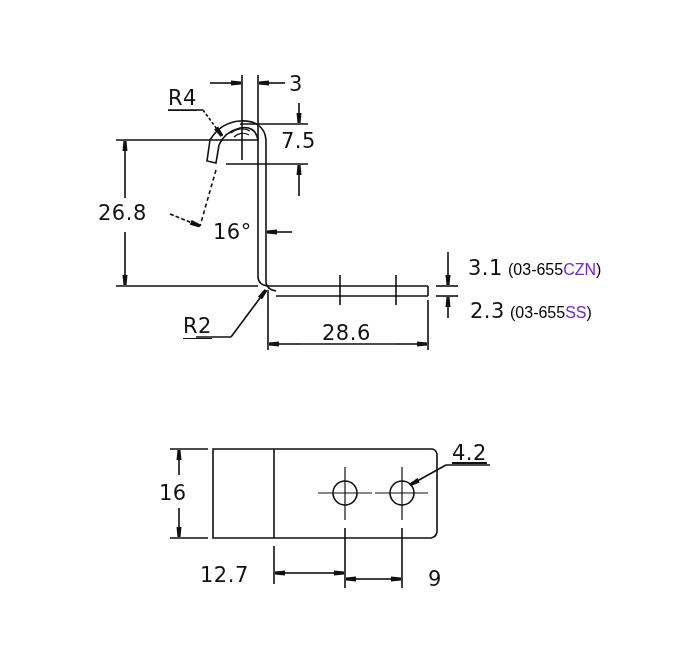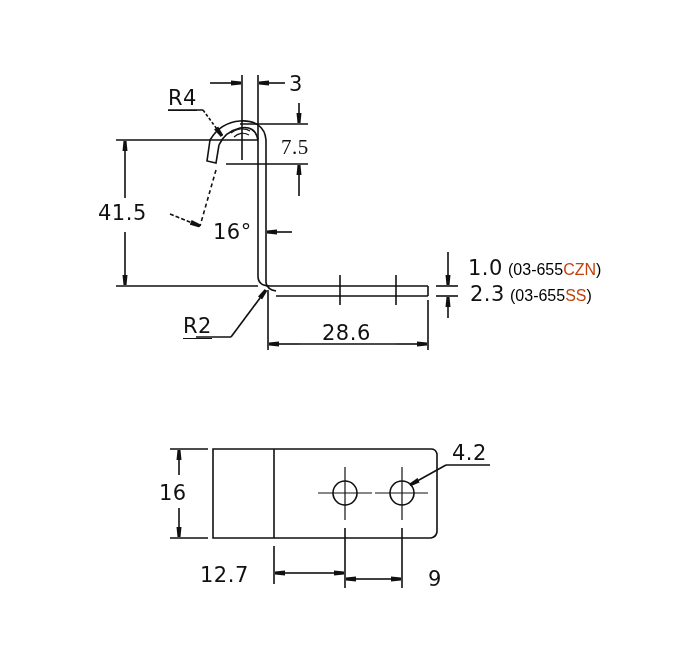--- a/index.html
+++ b/index.html
@@ -1,20 +1,20 @@
 <!DOCTYPE html>
 <html><head>
 <meta charset="utf-8">
 <style>
   html, body { margin: 0; padding: 0; background: #ffffff; }
   body { width: 700px; height: 660px; position: relative; overflow: hidden; font-family: "DejaVu Sans", sans-serif; }
   #drawing { position: absolute; left: 0; top: 0; }
   .dim { position: absolute; font-family: "DejaVu Sans", sans-serif; font-size: 21px; color: #111; letter-spacing: 0.5px; line-height: 1; white-space: nowrap; }
   .part { position: absolute; font-family: "Liberation Sans", sans-serif; font-size: 16px; color: #000; line-height: 1; white-space: nowrap; }
-  .part .red { color: #c2410c; }
+  .part .red { color: #6d28d9; }
   .ul { border-bottom: 1.5px solid #111; padding-bottom: 1px; }
 </style>
 </head>
 <body>
 
 <svg id="drawing" width="700" height="660" viewBox="0 0 700 660" xmlns="http://www.w3.org/2000/svg">
   <defs>
     <marker id="arr" viewBox="0 0 10 6" refX="10" refY="3" markerWidth="10" markerHeight="6" orient="auto-start-reverse" markerUnits="userSpaceOnUse">
       <path d="M0,0.5 L10,1.5 L10,4.5 L0,5.5 Z" fill="#111"></path>
     </marker>
@@ -132,31 +132,31 @@
       <line x1="402" y1="528" x2="402" y2="588"></line>
       <line x1="362" y1="579" x2="346" y2="579" marker-end="url(#arr)"></line>
       <line x1="385" y1="579" x2="401" y2="579" marker-end="url(#arr)"></line>
       <line x1="362" y1="579" x2="385" y2="579"></line>
     </g>
   </g>
 </svg>
 
 <div class="dim ul" style="left:168px; top:88px;">R4</div>
 <div class="dim" style="left:289px; top:74px;">3</div>
-<div class="dim" style="left:281px; top:137px;font-family:Liberation Serif, serif;">7.5</div>
-<div class="dim" style="left:98px; top:203px;">41.5</div>
+<div class="dim" style="left:281px; top:131px;">7.5</div>
+<div class="dim" style="left:98px; top:203px;">26.8</div>
 <div class="dim" style="left:213px; top:222px;">16°</div>
 <div class="dim ul" style="left:183px; top:316px;">R2</div>
 <div class="dim" style="left:322px; top:323px;">28.6</div>
 
 <div style="position:absolute; left:468px; top:258px;">
-  <span class="dim" style="position:static;">1.0</span>
+  <span class="dim" style="position:static;">3.1</span>
   <span class="part" style="position:static;"><span>(03-655</span><span class="red">CZN</span><span>)</span></span>
 </div>
-<div style="position:absolute; left:470px; top:284px;">
+<div style="position:absolute; left:470px; top:301px;">
   <span class="dim" style="position:static;">2.3</span>
   <span class="part" style="position:static;"><span>(03-655</span><span class="red">SS</span><span>)</span></span>
 </div>
 
 <div class="dim" style="left:159px; top:483px;">16</div>
-<div class="dim" style="left:452px; top:443px;">4.2</div>
+<div class="dim" style="left:452px; top:443px;text-decoration:underline;">4.2</div>
 <div class="dim" style="left:200px; top:565px;">12.7</div>
 <div class="dim" style="left:428px; top:569px;">9</div>
 
 </body></html>

